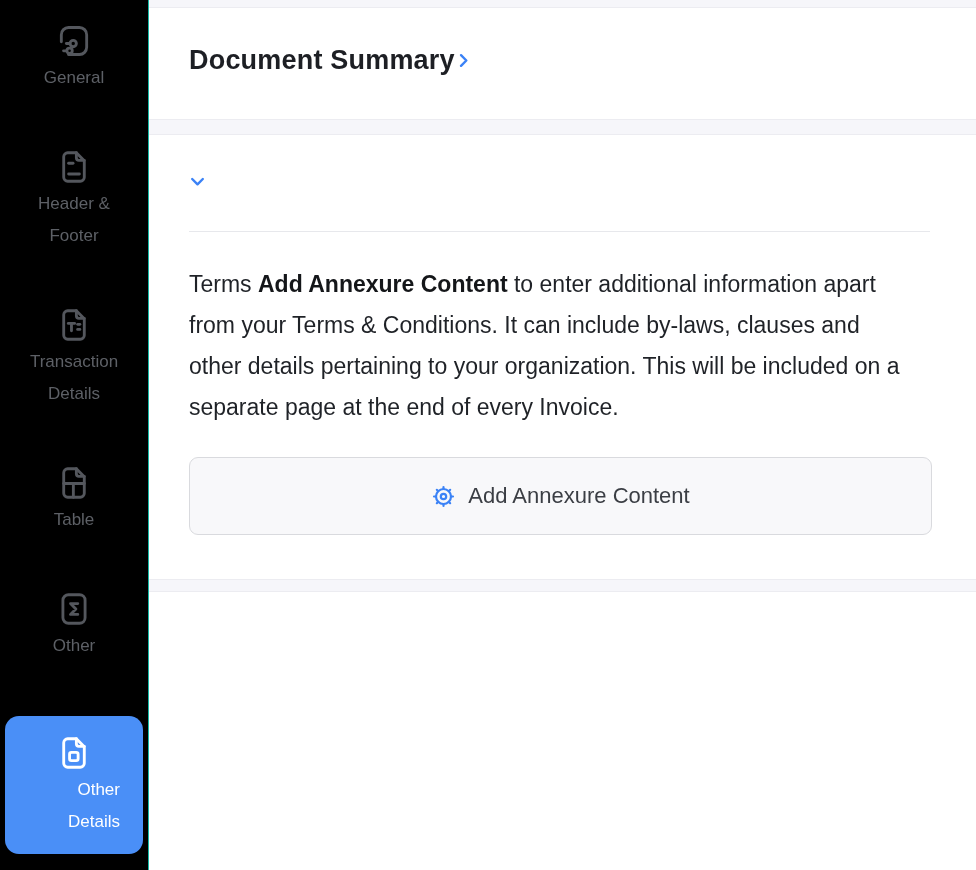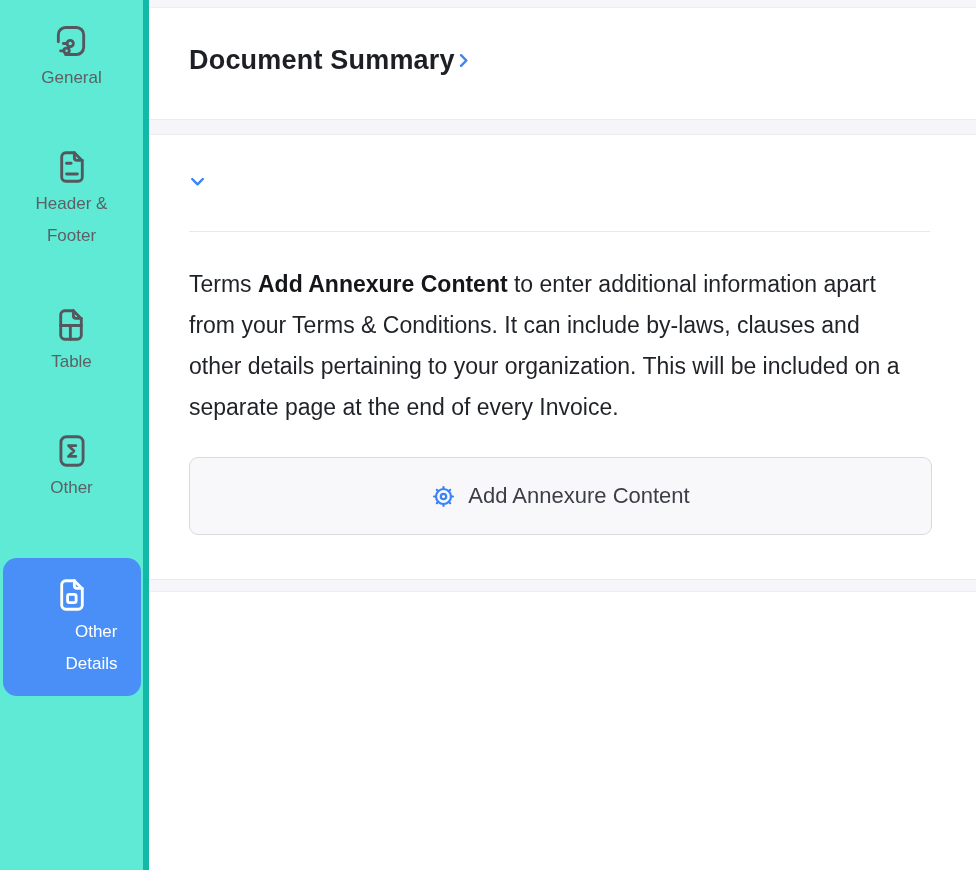--- a/index.html
+++ b/index.html
@@ -7,22 +7,22 @@
   body {
     width: 976px; height: 870px; overflow: hidden;
     font-family: "Liberation Sans", sans-serif;
     background: #ffffff;
   }
   .app { display: flex; width: 976px; height: 870px; }
 
   
   .sidebar {
     width: 149px; flex-shrink: 0;
-    background: #5eead4;
-    border-right: 6px solid #14b8a6;
+    background: #000000;
+    border-right: 1px solid #14b8a6;
     padding-top: 22px;
     display: flex; flex-direction: column; align-items: center;
   }
   .side-item {
     display: flex; flex-direction: column; align-items: center;
     margin-bottom: 54px; cursor: pointer;
   }
   .side-icon { display: block; }
   .side-icon svg { width: 38px; height: 38px; display: block; }
   .side-label {
@@ -109,20 +109,33 @@
         <svg viewBox="0 0 24 24" fill="none" stroke="#54575d" stroke-width="1.8" stroke-linecap="round" stroke-linejoin="round">
           <path d="M8 3 H13.5 L18.5 8 V18.5 A2.5 2.5 0 0 1 16 21 H8 A2.5 2.5 0 0 1 5.5 18.5 V5.5 A2.5 2.5 0 0 1 8 3 Z"></path>
           <path d="M13.5 3 V6.2 A1.6 1.6 0 0 0 15.1 7.8 H18.5"></path>
           <path d="M8.6 9.6 H11.4"></path>
           <path d="M8.6 16.4 H15.4"></path>
         </svg>
       </span>
       <span class="side-label">Header &amp; Footer</span>
     </div>
 
+    <div class="side-item">
+      <span class="side-icon">
+        <svg viewBox="0 0 24 24" fill="none" stroke="#54575d" stroke-width="1.8" stroke-linecap="round" stroke-linejoin="round">
+          <path d="M8 3 H13.5 L18.5 8 V18.5 A2.5 2.5 0 0 1 16 21 H8 A2.5 2.5 0 0 1 5.5 18.5 V5.5 A2.5 2.5 0 0 1 8 3 Z"></path>
+          <path d="M13.5 3 V6.2 A1.6 1.6 0 0 0 15.1 7.8 H18.5"></path>
+          <path d="M8.4 11 H12.4"></path>
+          <path d="M10.4 11 V15.6"></path>
+          <path d="M14.3 11.6 H15.7"></path>
+          <path d="M14.3 14.8 H15.7"></path>
+        </svg>
+      </span>
+      <span class="side-label">Transaction Details</span>
+    </div>
 
     <div class="side-item">
       <span class="side-icon">
         <svg viewBox="0 0 24 24" fill="none" stroke="#54575d" stroke-width="1.8" stroke-linecap="round" stroke-linejoin="round">
           <path d="M8 3 H13.5 L18.5 8 V18.5 A2.5 2.5 0 0 1 16 21 H8 A2.5 2.5 0 0 1 5.5 18.5 V5.5 A2.5 2.5 0 0 1 8 3 Z"></path>
           <path d="M13.5 3 V6.2 A1.6 1.6 0 0 0 15.1 7.8 H18.5"></path>
           <path d="M5.5 12.3 H18.5"></path>
           <path d="M11.6 12.3 V21"></path>
         </svg>
       </span>

